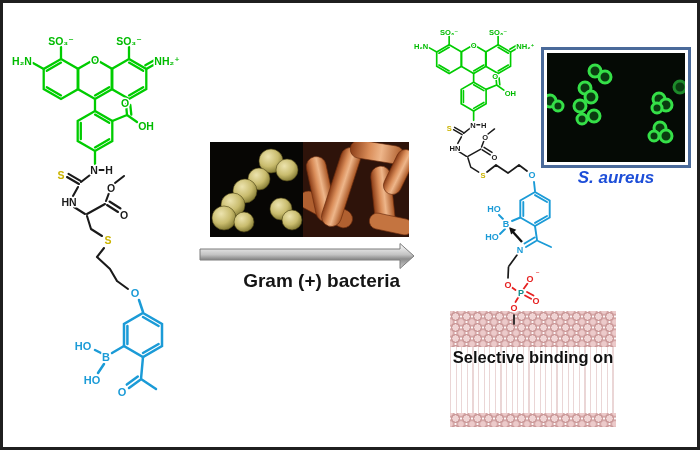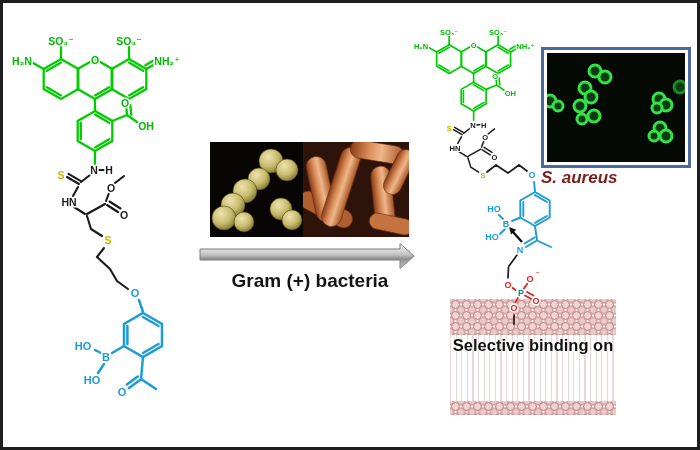--- a/index.html
+++ b/index.html
@@ -10,47 +10,47 @@
   }
   
   .photo{position:absolute;overflow:hidden;}
   
   .fluor-frame{
     position:absolute;left:538px;top:44px;width:150px;height:121px;
     box-sizing:border-box;border:3px solid #4a6a9a;background:#fff;padding:3px;
   }
   .fluor-img{width:100%;height:100%;background:#050a05;position:relative;overflow:hidden;}
   
-  .membrane{position:absolute;left:447px;top:296px;width:166px;height:116px;background:#fff;}
+  .membrane{position:absolute;left:447px;top:308px;width:166px;height:116px;background:#fff;}
   .mem-heads{
     position:absolute;left:0;width:100%;
     background-color:#fdf7f7;
     background-image:
       radial-gradient(circle at 5.5px 5.5px, #f0d4d4 3.1px, #cc9a9a 3.2px 4.3px, rgba(0,0,0,0) 4.6px),
       radial-gradient(circle at 5.5px 5.5px, #eccaca 3.1px, #c99595 3.2px 4.3px, rgba(0,0,0,0) 4.6px);
     background-size:11px 11px,11px 11px;
     background-position:0 0,5.5px 5.5px;
   }
   .mem-tails{
     position:absolute;left:0;top:36px;width:100%;height:66px;background:#fff;
     background-image:repeating-linear-gradient(90deg, rgba(204,153,153,0.40) 0 1.3px, rgba(0,0,0,0) 1.3px 5.6px);
   }
   .mem-caption{
     position:absolute;left:0;top:36px;width:100%;text-align:center;
     font-weight:bold;font-size:16.5px;line-height:21px;color:#111;
     text-shadow:0 0 3px #fff,0 0 3px #fff;
   }
   
   .arrow-label{
-    position:absolute;left:217px;top:267px;width:180px;text-align:center;
+    position:absolute;left:217px;top:267px;width:180px;text-align:right;
     font-weight:bold;font-size:19px;color:#151515;
   }
   .fluor-label{
-    position:absolute;left:538px;top:165px;width:150px;
-    font-weight:bold;font-style:italic;font-size:17px;color:#7f1d1d;
+    position:absolute;left:538px;top:165px;width:150px;text-align:center;
+    font-weight:bold;font-style:italic;font-size:17px;color:#1d4ed8;
   }
   
   svg.overlay{position:absolute;left:0;top:0;pointer-events:none;}
   .lbl{
     font-family:"Liberation Sans","DejaVu Sans",sans-serif;font-weight:bold;
     paint-order:stroke;stroke:#ffffff;stroke-width:3px;stroke-linejoin:round;
     text-anchor:middle;
   }
   .grn{stroke:#00cc00;stroke-width:2.3;fill:none;stroke-linecap:round;}
   .blk{stroke:#1a1a1a;stroke-width:2.1;fill:none;stroke-linecap:round;}

